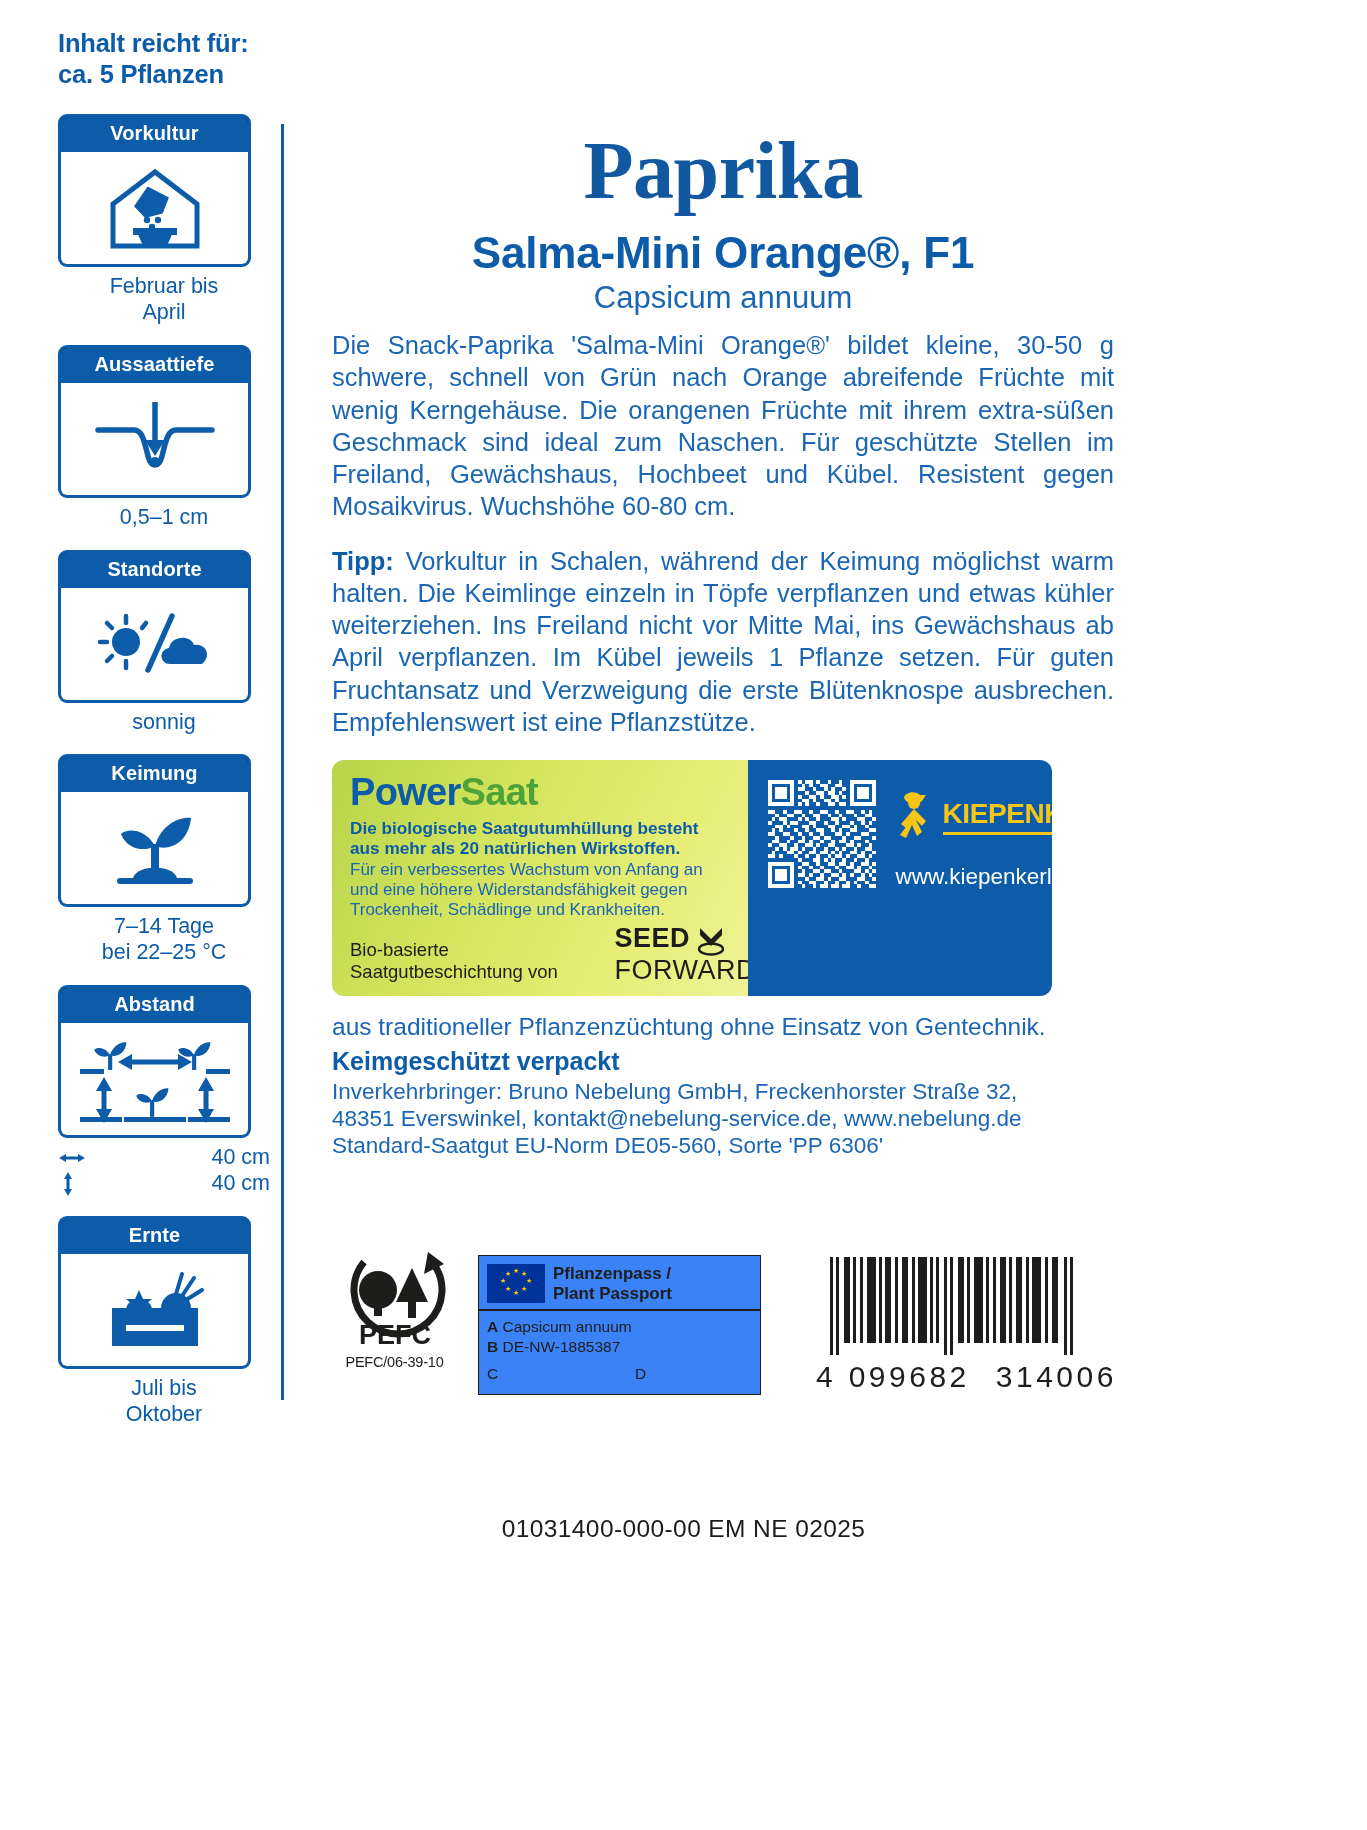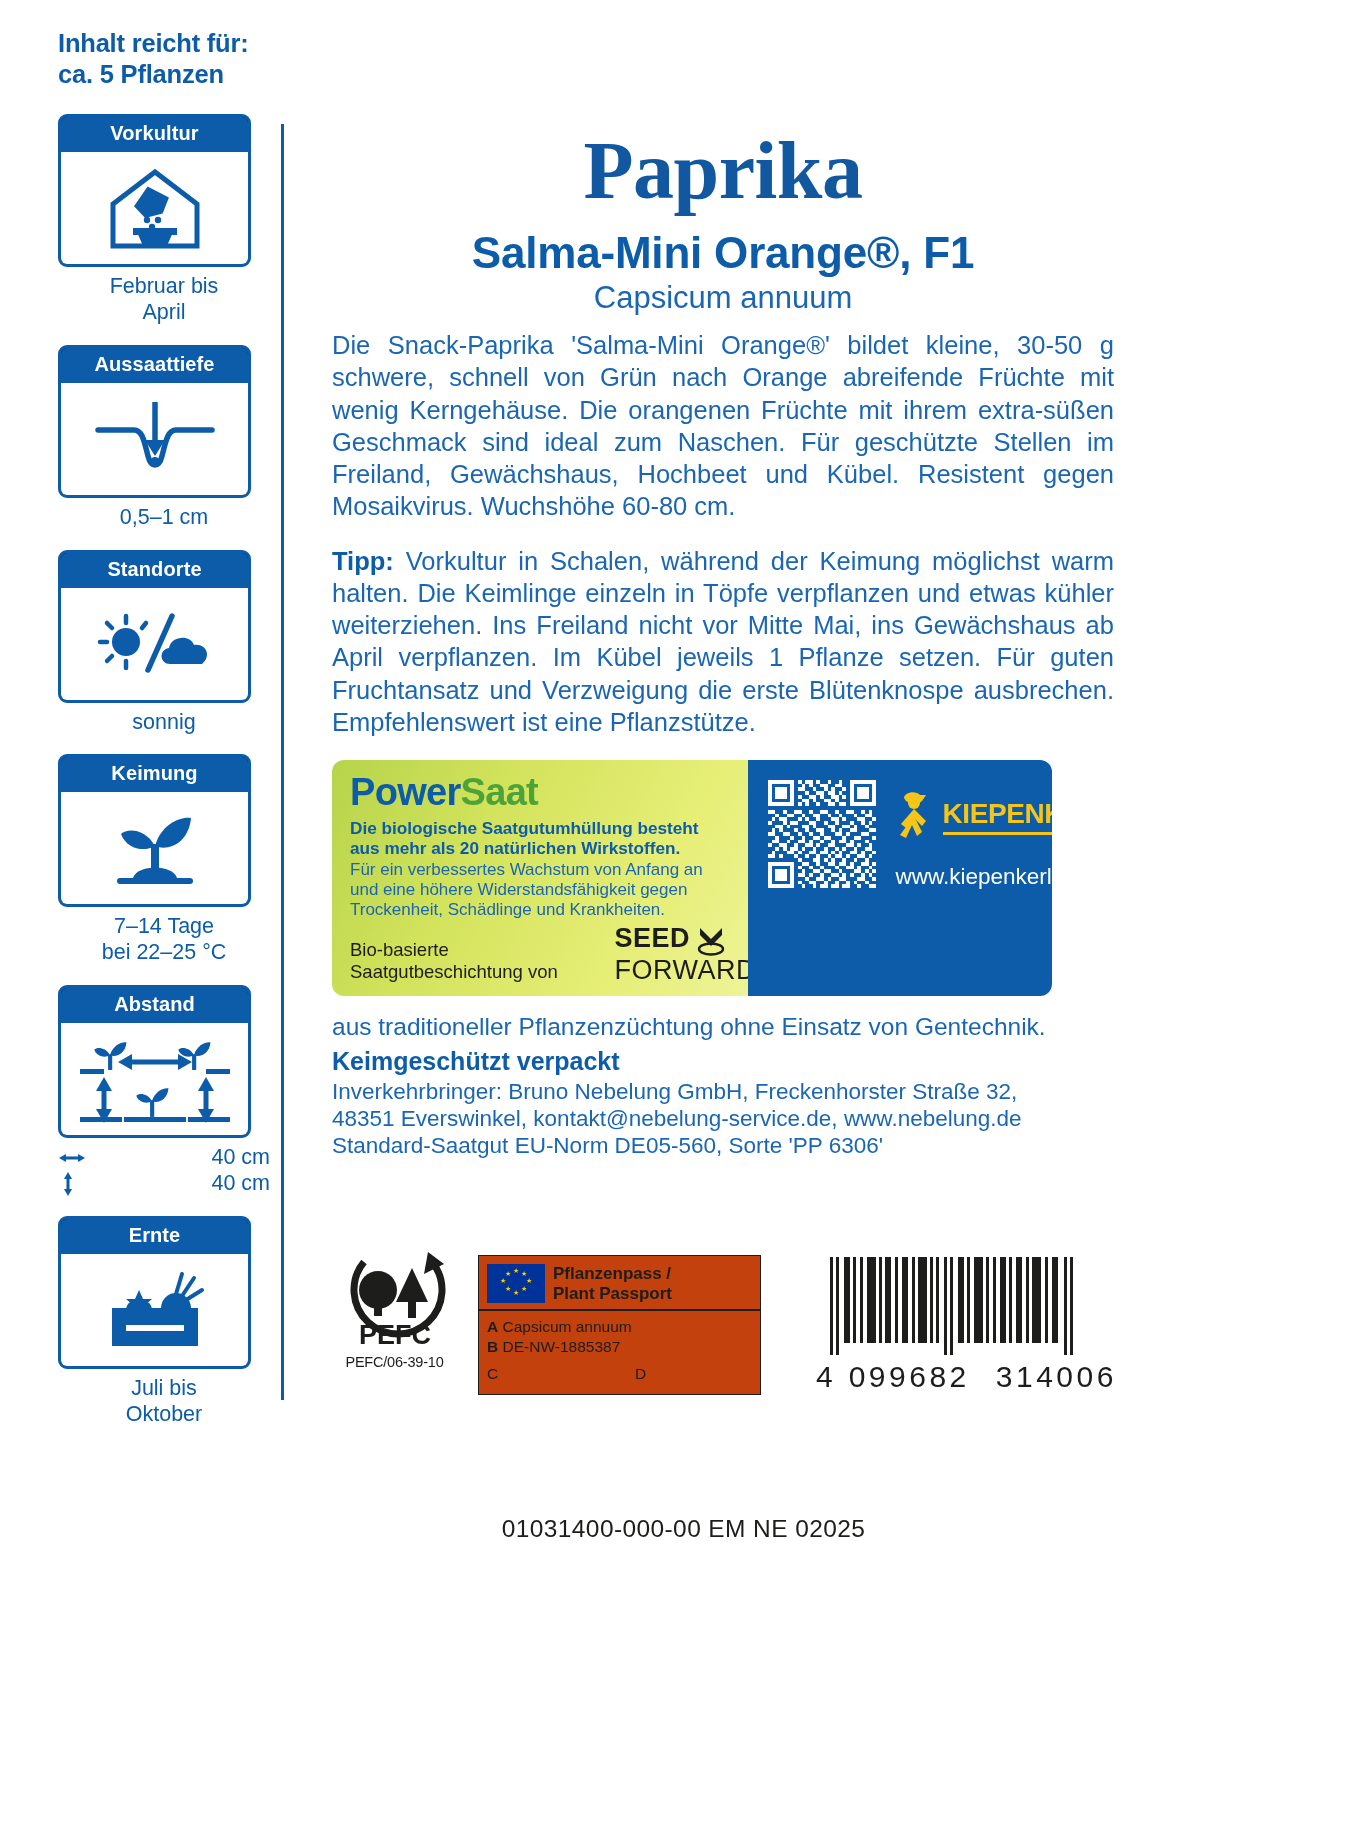--- a/index.html
+++ b/index.html
@@ -236,21 +236,21 @@
     width:1000px;
     height:175px;
   }
   .pefc { position:absolute; left:0; top:5px; width:125px; text-align:center; }
   .pefc-code { font-size:14.5px; color:#1d1d1b; margin-top:2px; letter-spacing:-0.2px;}
   .passport {
     position:absolute;
     left:146px; top:12px;
     width:283px; height:140px;
     border:1.5px solid #1d1d1b;
-    background:#c2410c;
+    background:#3b82f6;
   }
   .pp-top { display:flex; align-items:center; padding:8px 8px 6px 8px; gap:8px;}
   .eu-flag {
     width:58px; height:39px; background:#003399;
     position:relative; flex:none;
   }
   .eu-flag span {
     position:absolute; color:#ffcc00; font-size:7px; line-height:1;
   }
   .pp-title { font-size:17px; font-weight:700; color:#1d1d1b; line-height:1.12; }

